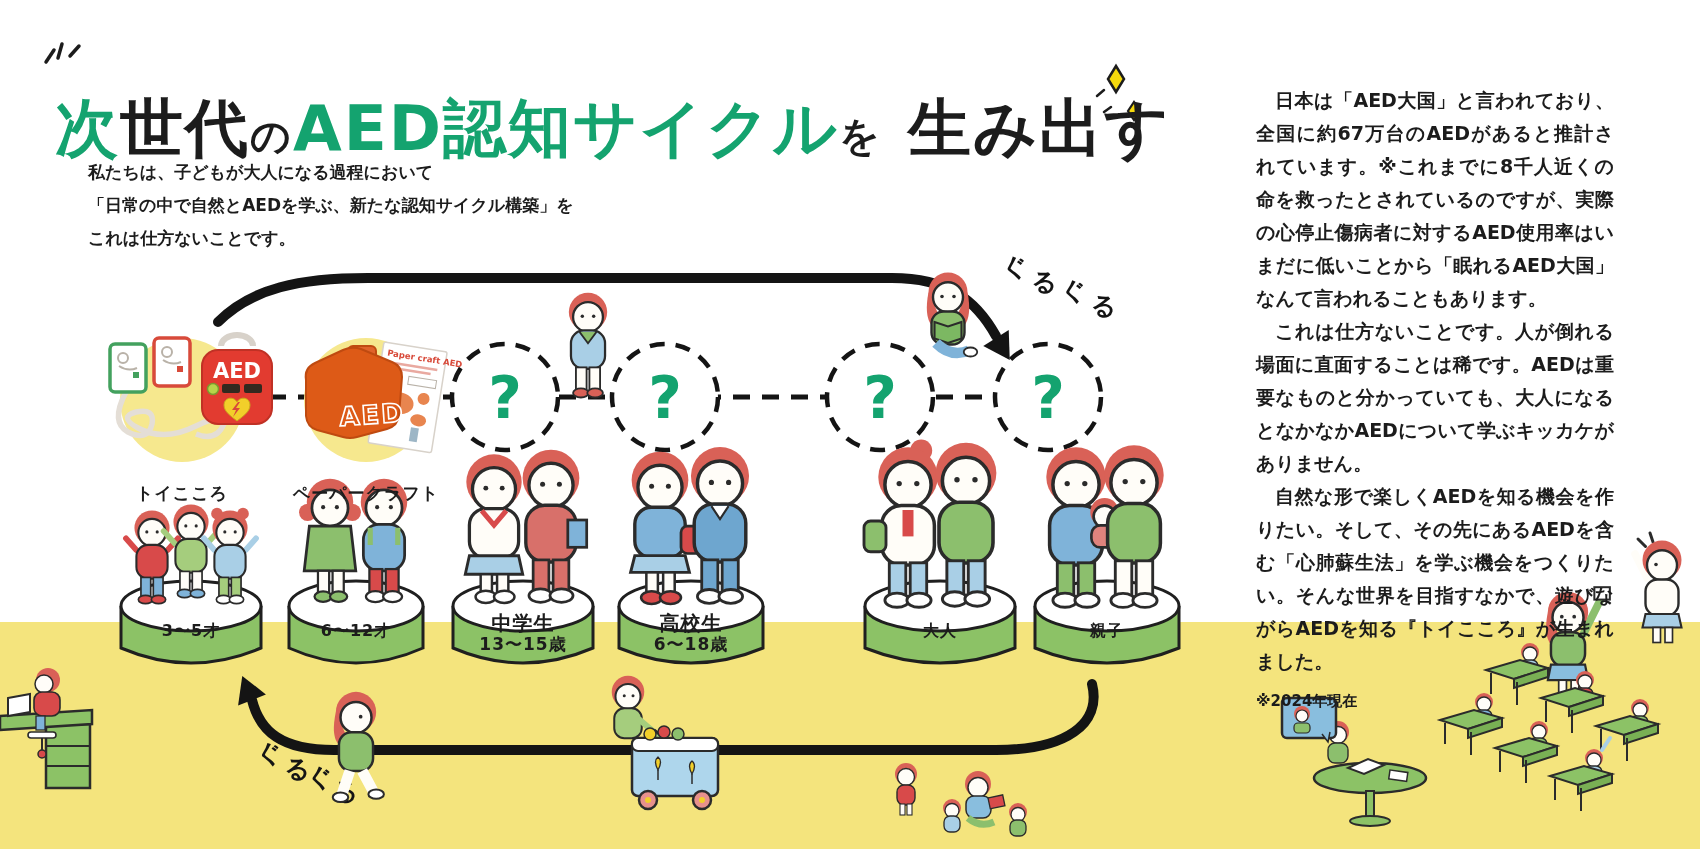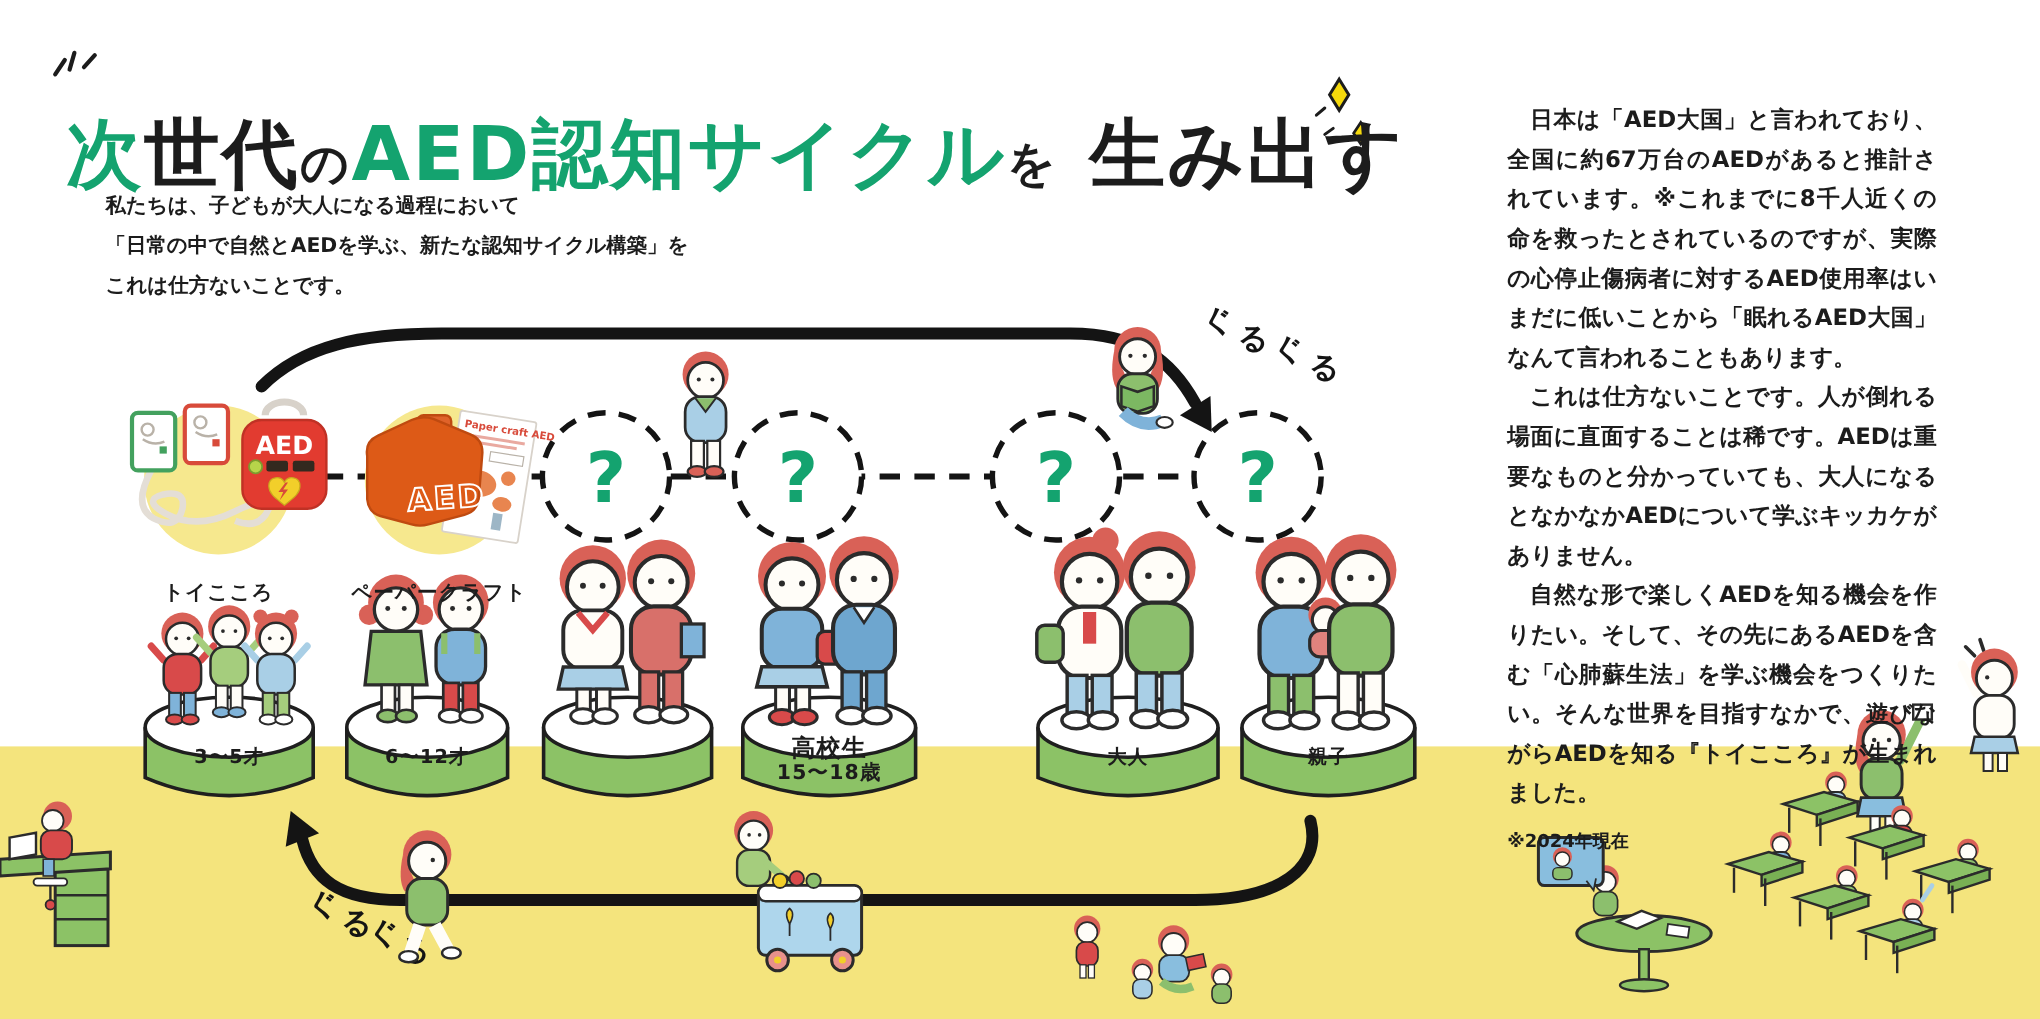--- a/index.html
+++ b/index.html
@@ -107,27 +107,28 @@
         <path d="M3,28 L3,70 Q70,100 137,70 L137,28" fill="#8cc266" stroke="#1f1f1f" stroke-width="3"></path>
         <ellipse cx="70" cy="28" rx="67" ry="25" fill="#fff" stroke="#1f1f1f" stroke-width="3"></ellipse>
       </svg>
     <div class="stage-label"><span>6〜12才</span></div>
   </div>
   <div class="stage" style="left:450px;width:146px;">
     <svg width="146" height="102">
         <path d="M3,28 L3,70 Q73,100 143,70 L143,28" fill="#8cc266" stroke="#1f1f1f" stroke-width="3"></path>
         <ellipse cx="73" cy="28" rx="70" ry="25" fill="#fff" stroke="#1f1f1f" stroke-width="3"></ellipse>
       </svg>
+    <div class="stage-label two"><span>中学生</span><span class="sub">13〜15歳</span></div>
   </div>
   <div class="stage" style="left:616px;width:150px;">
     <svg width="150" height="102">
         <path d="M3,28 L3,70 Q75,100 147,70 L147,28" fill="#8cc266" stroke="#1f1f1f" stroke-width="3"></path>
         <ellipse cx="75" cy="28" rx="72" ry="25" fill="#fff" stroke="#1f1f1f" stroke-width="3"></ellipse>
       </svg>
-    <div class="stage-label two"><span>高校生</span><span class="sub">15〜18歳</span></div>
+    <div class="stage-label two"><span>高校生</span><span class="sub">6〜18歳</span></div>
   </div>
   <div class="stage" style="left:862px;width:156px;">
     <svg width="156" height="102">
         <path d="M3,28 L3,70 Q78,100 153,70 L153,28" fill="#8cc266" stroke="#1f1f1f" stroke-width="3"></path>
         <ellipse cx="78" cy="28" rx="75" ry="25" fill="#fff" stroke="#1f1f1f" stroke-width="3"></ellipse>
       </svg>
     <div class="stage-label"><span>大人</span></div>
   </div>
   <div class="stage" style="left:1032px;width:150px;">
     <svg width="150" height="102">

